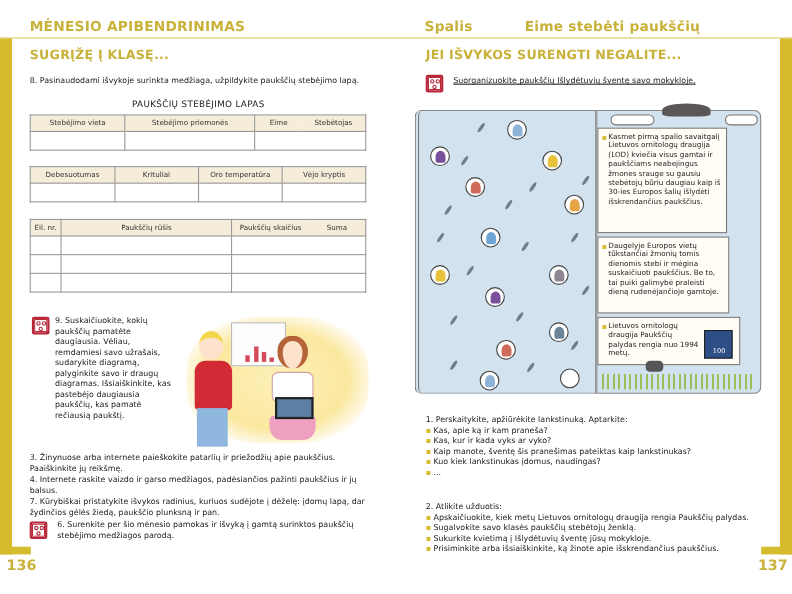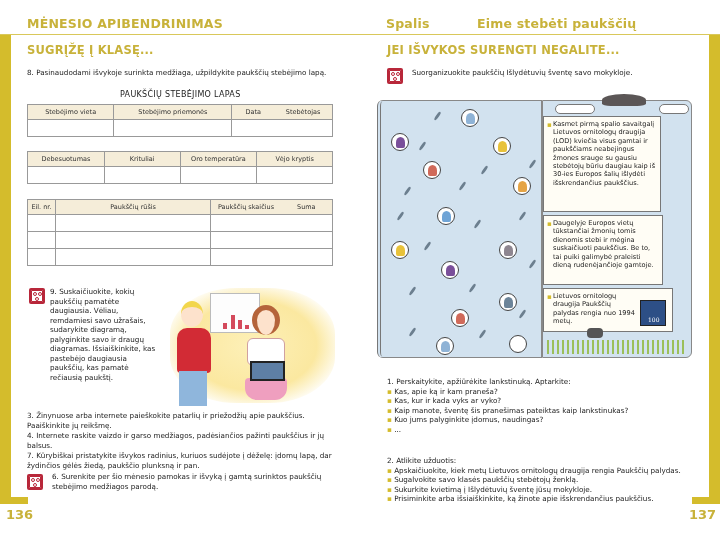--- a/index.html
+++ b/index.html
@@ -78,21 +78,21 @@
   <div class="section-title" style="left:27px;">SUGRĮŽĘ Į KLASĘ...</div>
   <div class="txt" style="left:27px; top:68px; width:320px;">8. Pasinaudodami išvykoje surinkta medžiaga, užpildykite paukščių stebėjimo lapą.</div>
 
   <div class="sheet-title">PAUKŠČIŲ STEBĖJIMO LAPAS</div>
 
   <table class="obs" style="left:27px; top:104px; width:306px;">
     <tbody>
         <tr>
       <th style="width:90px;">Stebėjimo vieta</th>
       <th style="width:124px;">Stebėjimo priemonės</th>
-      <th style="width:44px; border-right:none;">Data</th>
+      <th style="width:44px; border-right:none;">Eime</th>
       <th style="width:60px; border-left:none;">Stebėtojas</th>
     </tr>
     <tr>
       <td></td>
       <td></td>
       <td colspan="2"></td>
     </tr>
   </tbody>
     </table>
 
@@ -184,21 +184,21 @@
   <div class="gold-bar-right"></div>
   <div class="gold-foot-right"></div>
 
   <div class="section-title" style="left:27px;">JEI IŠVYKOS SURENGTI NEGALITE...</div>
 
   <div class="act-icon" style="left:27px; top:68px;">
     <i style="left:4px; top:4px;"></i>
       <i style="left:9px; top:4px;"></i>
       <i style="left:6px; top:9px;"></i>
   </div>
-  <div class="txt" style="left:52px; top:68px; width:290px;">Suorganizuokite paukščių Išlydėtuvių šventę savo mokykloje.</div>
+  <div class="txt" style="left:52px; top:68px; width:290px;text-decoration:underline;">Suorganizuokite paukščių Išlydėtuvių šventę savo mokykloje.</div>
 </div>
 
 <div class="leaflet">
   <div class="leaf-l">
     <div class="bird" style="left:80px; top:8px; --c:#8fb3d6;"></div>
     <div class="bird" style="left:10px; top:32px; --c:#7a4f9a;"></div>
     <div class="bird" style="left:112px; top:36px; --c:#e8c23a;"></div>
     <div class="bird" style="left:42px; top:60px; --c:#d06a5a;"></div>
     <div class="bird" style="left:132px; top:76px; --c:#e5a445;"></div>
     <div class="bird" style="left:56px; top:106px; --c:#6fa4d6;"></div>
@@ -245,21 +245,21 @@
     </div>
   <div class="binoc"></div>
   <div class="grass"></div>
 </div>
 
 <div class="txt" style="left:387px; top:377px; width:320px;">
   <div>1. Perskaitykite, apžiūrėkite lankstinuką. Aptarkite:</div>
   <div><span class="bullet">▪ </span><span>Kas, apie ką ir kam praneša?</span></div>
   <div><span class="bullet">▪ </span><span>Kas, kur ir kada vyks ar vyko?</span></div>
   <div><span class="bullet">▪ </span><span>Kaip manote, šventę šis pranešimas pateiktas kaip lankstinukas?</span></div>
-  <div><span class="bullet">▪ </span><span>Kuo jums palyginkite įdomus, naudingas?</span></div>
+  <div><span class="bullet">▪ </span><span>Kuo kiek lankstinukas įdomus, naudingas?</span></div>
   <div><span class="bullet">▪ </span><span>...</span></div>
 </div>
 
 <div class="txt" style="left:387px; top:456px; width:320px;">
   <div>2. Atlikite užduotis:</div>
   <div><span class="bullet">▪ </span><span>Apskaičiuokite, kiek metų Lietuvos ornitologų draugija rengia Paukščių palydas.</span></div>
   <div><span class="bullet">▪ </span><span>Sugalvokite savo klasės paukščių stebėtojų ženklą.</span></div>
   <div><span class="bullet">▪ </span><span>Sukurkite kvietimą į Išlydėtuvių šventę jūsų mokykloje.</span></div>
   <div><span class="bullet">▪ </span><span>Prisiminkite arba išsiaiškinkite, ką žinote apie išskrendančius paukščius.</span></div>
 </div>

